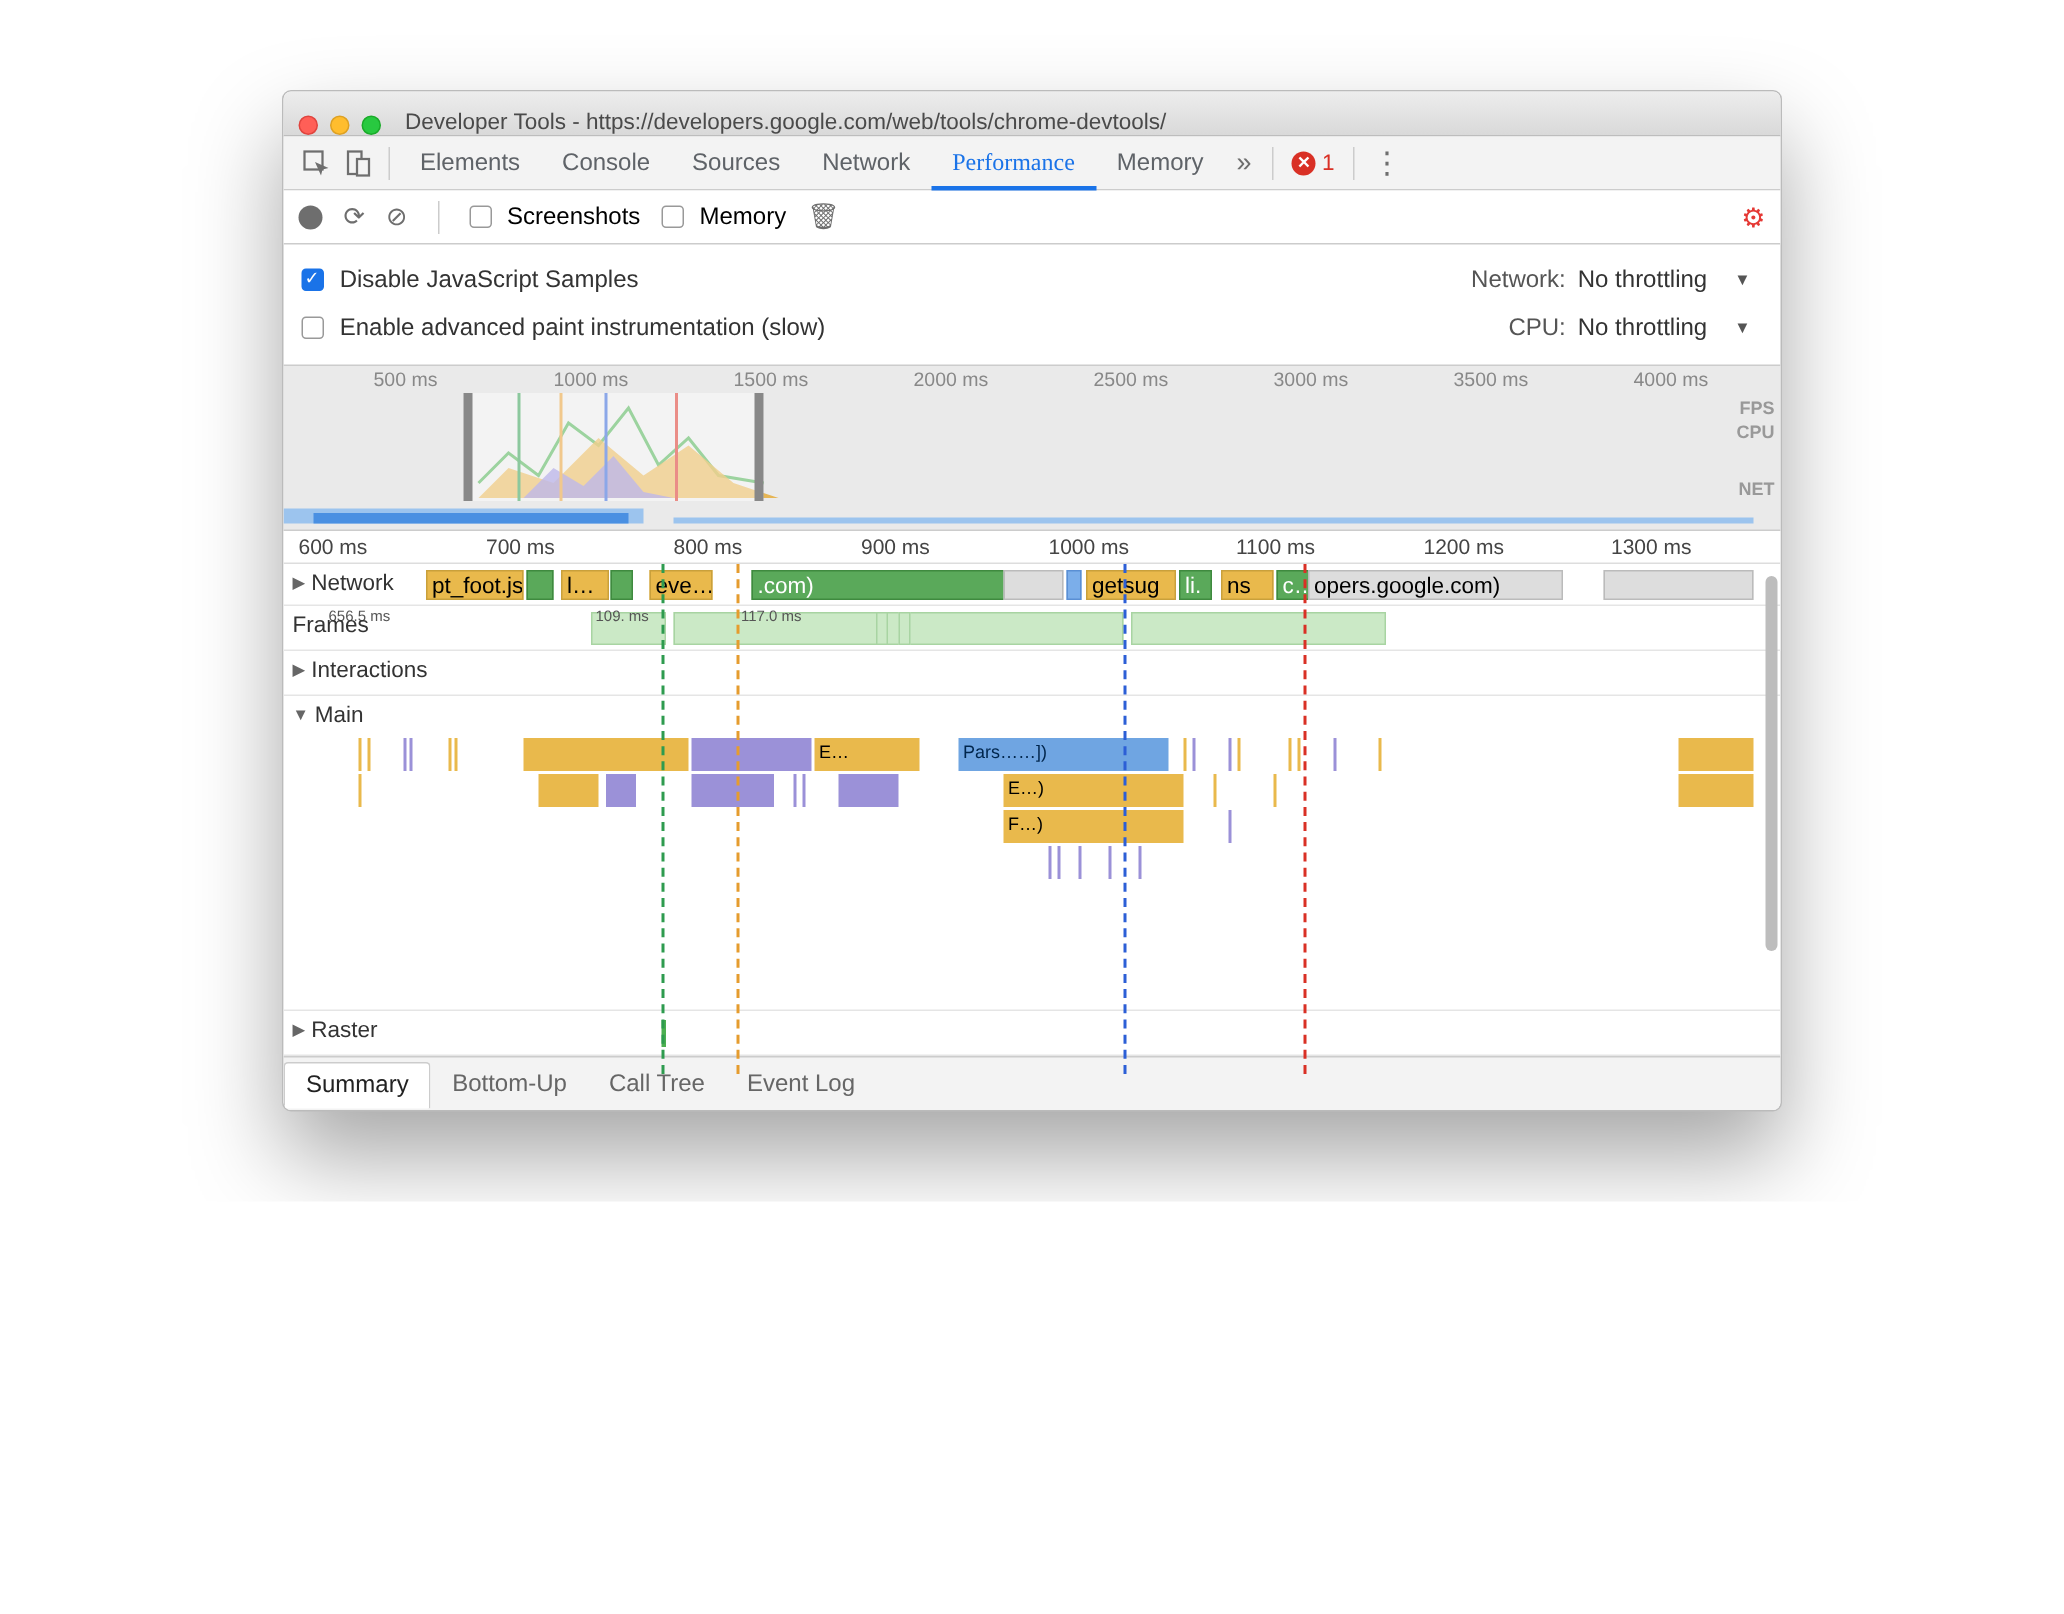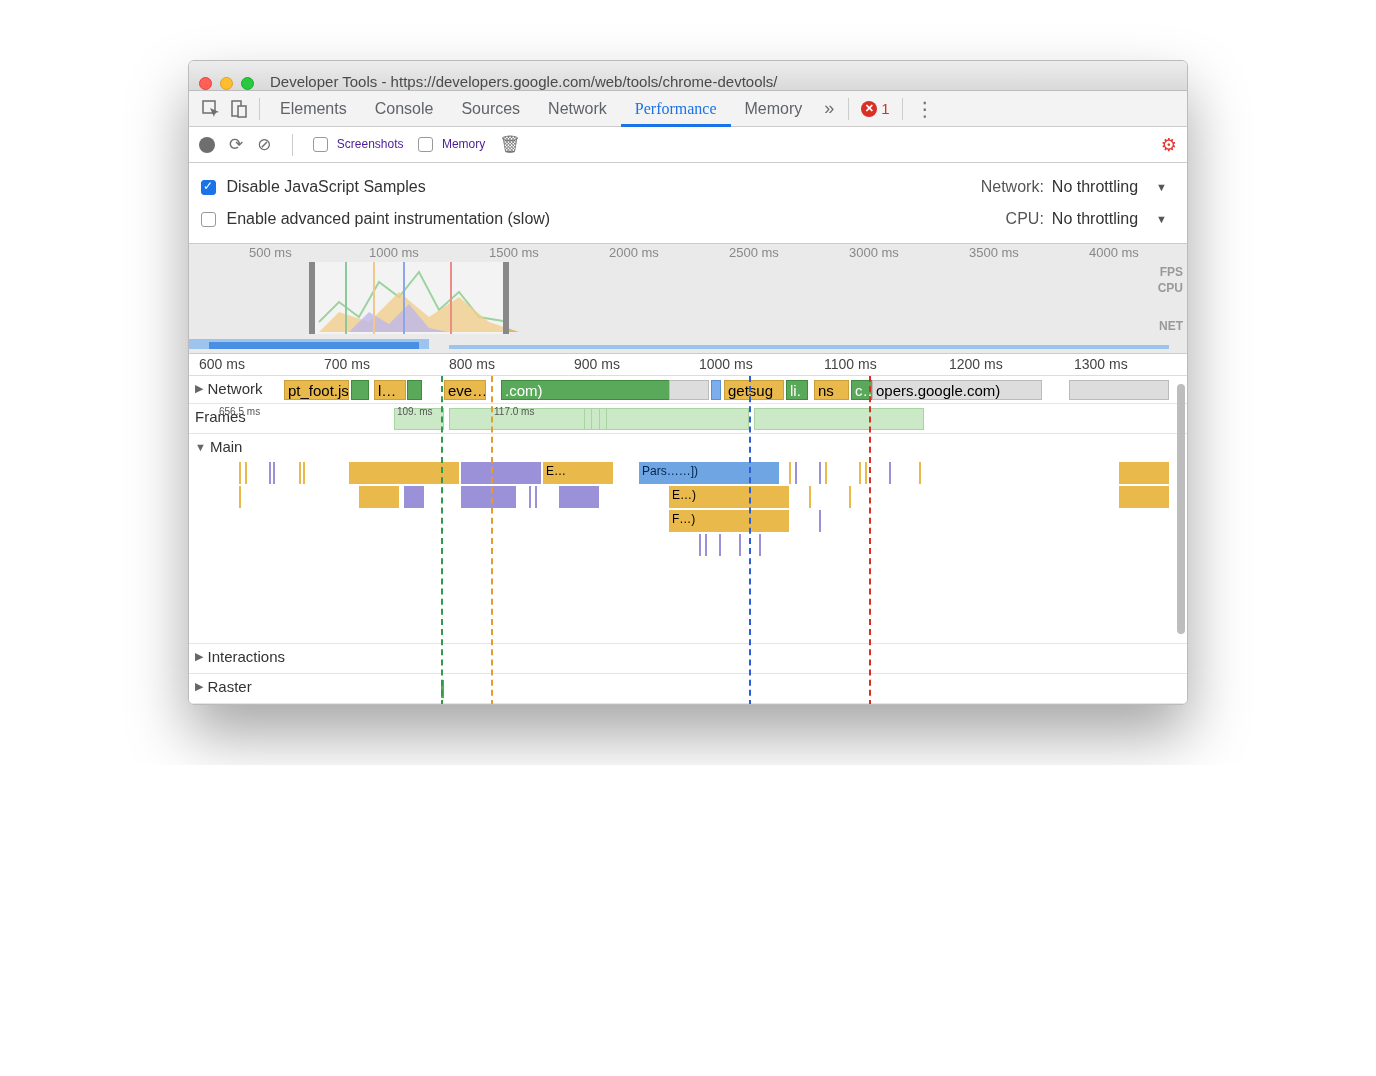--- a/index.html
+++ b/index.html
@@ -52,21 +52,21 @@
   
   .perf-bar {
     height:36px;border-bottom:1px solid #ccc; display:flex; align-items:center;
     padding:0 10px; gap:14px; background:#fff;
   }
   .record-dot{width:16px;height:16px;border-radius:50%;background:#6e6e6e;}
   .reload-icon,.clear-icon,.trash-icon{font-size:17px;color:#6e6e6e;cursor:pointer;}
   .checkbox{width:15px;height:15px;border:1.5px solid #999;border-radius:3px;display:inline-block;margin-right:6px;vertical-align:middle;}
   .checkbox.checked{background:#1a73e8;border-color:#1a73e8;position:relative;}
   .checkbox.checked::after{content:"✓";color:#fff;font-size:12px;position:absolute;left:1px;top:-2px;}
-  .perf-lbl{font-size:12px;color:#4c1d95;}
+  .perf-lbl{font-size:16px;color:#000000;}
   .gear-red{color:#e53935;font-size:18px;margin-left:auto;cursor:pointer;}
   
   .settings{padding:8px 12px;border-bottom:1px solid #ccc;font-size:16px;color:#333;}
   .srow{display:flex;align-items:center;gap:8px;height:32px;}
   .slabel-right{margin-left:auto;color:#555;}
   .sel{display:inline-flex;align-items:center;gap:18px;color:#333;padding-right:8px;}
   .sel .tri{font-size:11px;color:#555;}
   
   .overview{position:relative;height:110px;background:#eaeaea;border-bottom:1px solid #ccc;}
   .ruler{height:18px;display:flex;font-size:13px;color:#888;position:relative;}
@@ -255,21 +255,21 @@
       <div class="vline vred" style="left:680px;height:340px"></div>
 
       <div class="track nettrack">
         <div class="track-label tri-right">
             <span>Network</span>
           </div>
         <div class="netbar g1" style="left:95px;width:65px">pt_foot.js</div>
         <div class="netbar g2" style="left:162px;width:18px"></div>
         <div class="netbar g1" style="left:185px;width:32px">l…</div>
         <div class="netbar g2" style="left:218px;width:15px"></div>
-        <div class="netbar g1" style="left:255px;width:42px">eve…</div>
+        <div class="netbar g1" style="left:244px;width:42px">eve…</div>
         <div class="netbar g2" style="left:312px;width:191px">.com)</div>
         <div class="netbar g3" style="left:480px;width:40px"></div>
         <div class="netbar g4" style="left:522px;width:10px"></div>
         <div class="netbar g1" style="left:535px;width:60px">getsug</div>
         <div class="netbar g2" style="left:597px;width:22px">li.</div>
         <div class="netbar g1" style="left:625px;width:35px">ns</div>
         <div class="netbar g2" style="left:662px;width:30px">c…</div>
         <div class="netbar g3" style="left:683px;width:170px">opers.google.com)</div>
         <div class="netbar g3" style="left:880px;width:100px"></div>
       </div>
@@ -279,20 +279,26 @@
             <span>Frames</span>
           </div>
         <span class="frametxt" style="left:30px">656.5 ms</span>
         <div class="framebar" style="left:205px;width:50px"></div>
         <span class="frametxt" style="left:208px">109. ms</span>
         <div class="framebar" style="left:260px;width:300px"></div>
         <span class="frametxt" style="left:305px">117.0 ms</span>
         <div class="framebar" style="left:565px;width:170px"></div>
         <div class="framebar" style="left:395px;width:8px"></div>
         <div class="framebar" style="left:410px;width:8px"></div>
+      </div>
+
+      <div class="track interact">
+        <div class="track-label tri-right">
+            <span>Interactions</span>
+          </div>
       </div>
 
       <div class="track maintrack">
         <div class="track-label tri-down">
             <span>Main</span>
           </div>
 
         <div style="position:absolute;left:40px;top:28px;right:0;height:22px">
           <div class="thin" style="left:10px;height:22px"></div>
             <div class="thin" style="left:16px;height:22px"></div>
@@ -336,31 +342,31 @@
 
         <div style="position:absolute;left:40px;top:100px;right:0;height:22px">
           <div class="thinp" style="left:470px;height:22px"></div>
             <div class="thinp" style="left:476px;height:22px"></div>
           <div class="thinp" style="left:490px;height:22px"></div>
             <div class="thinp" style="left:510px;height:22px"></div>
           <div class="thinp" style="left:530px;height:22px"></div>
         </div>
       </div>
 
-      <div class="track interact">
-        <div class="track-label tri-right">
-            <span>Interactions</span>
-          </div>
-      </div>
-
       <div class="track raster">
         <div class="track-label tri-right">
             <span>Raster</span>
           </div>
         <div style="position:absolute;left:252px;top:6px;width:3px;height:18px;background:#4caf50"></div>
       </div>
     </div>
 
     <div class="scroll-thumb" style="top:30px;height:250px"></div>
   </div>
 
+  <div class="bottom-tabs">
+    <div class="btab active">Summary</div>
+    <div class="btab">Bottom-Up</div>
+    <div class="btab">Call Tree</div>
+    <div class="btab">Event Log</div>
+  </div>
 
 </div>
 
 </body></html>

